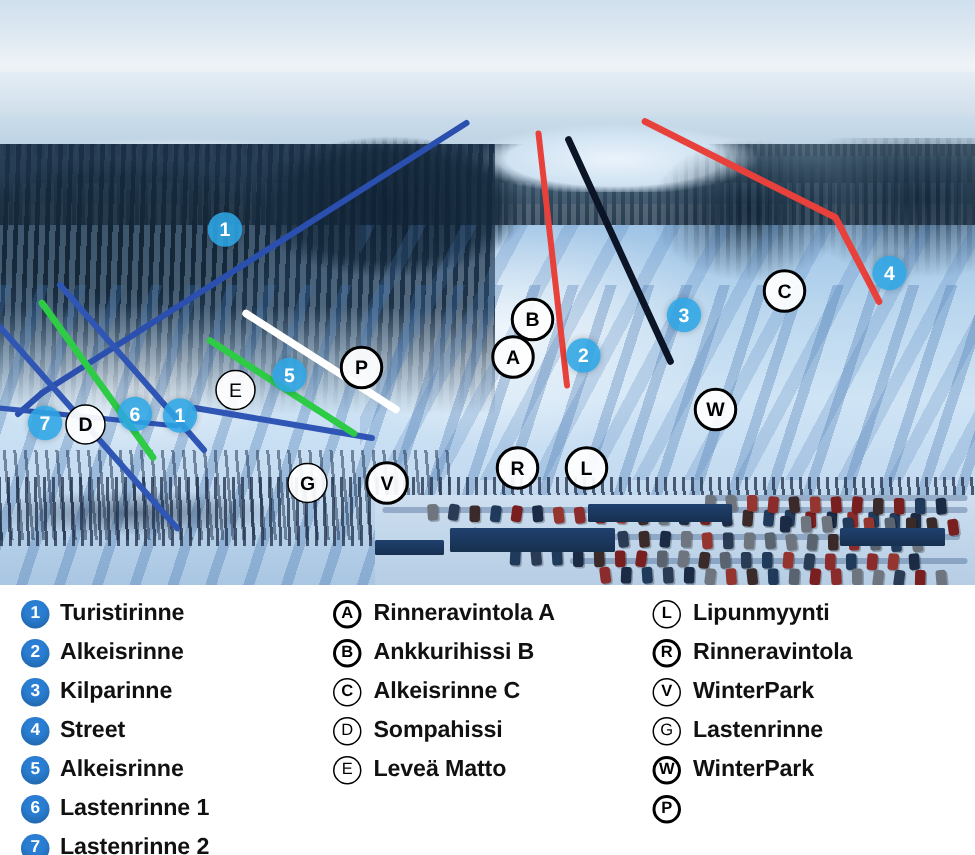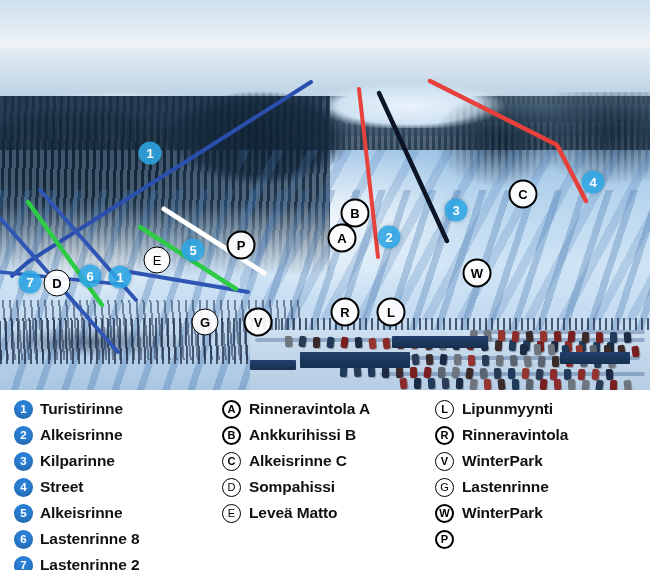--- a/index.html
+++ b/index.html
@@ -318,21 +318,21 @@
         <div class="leg-row">
           <span class="badge-num">4</span>
           <span class="lbl">Street</span>
         </div>
         <div class="leg-row">
           <span class="badge-num">5</span>
           <span class="lbl">Alkeisrinne</span>
         </div>
         <div class="leg-row">
           <span class="badge-num">6</span>
-          <span class="lbl">Lastenrinne 8</span>
+          <span class="lbl">Lastenrinne 1</span>
         </div>
         <div class="leg-row">
           <span class="badge-num">7</span>
           <span class="lbl">Lastenrinne 2</span>
         </div>
       </div>
     <div class="col" id="col-lifts" style="left:222px;top:6px;">
         <div class="leg-row">
           <span class="badge-ltr">A</span>
           <span class="lbl">Rinneravintola A</span>

